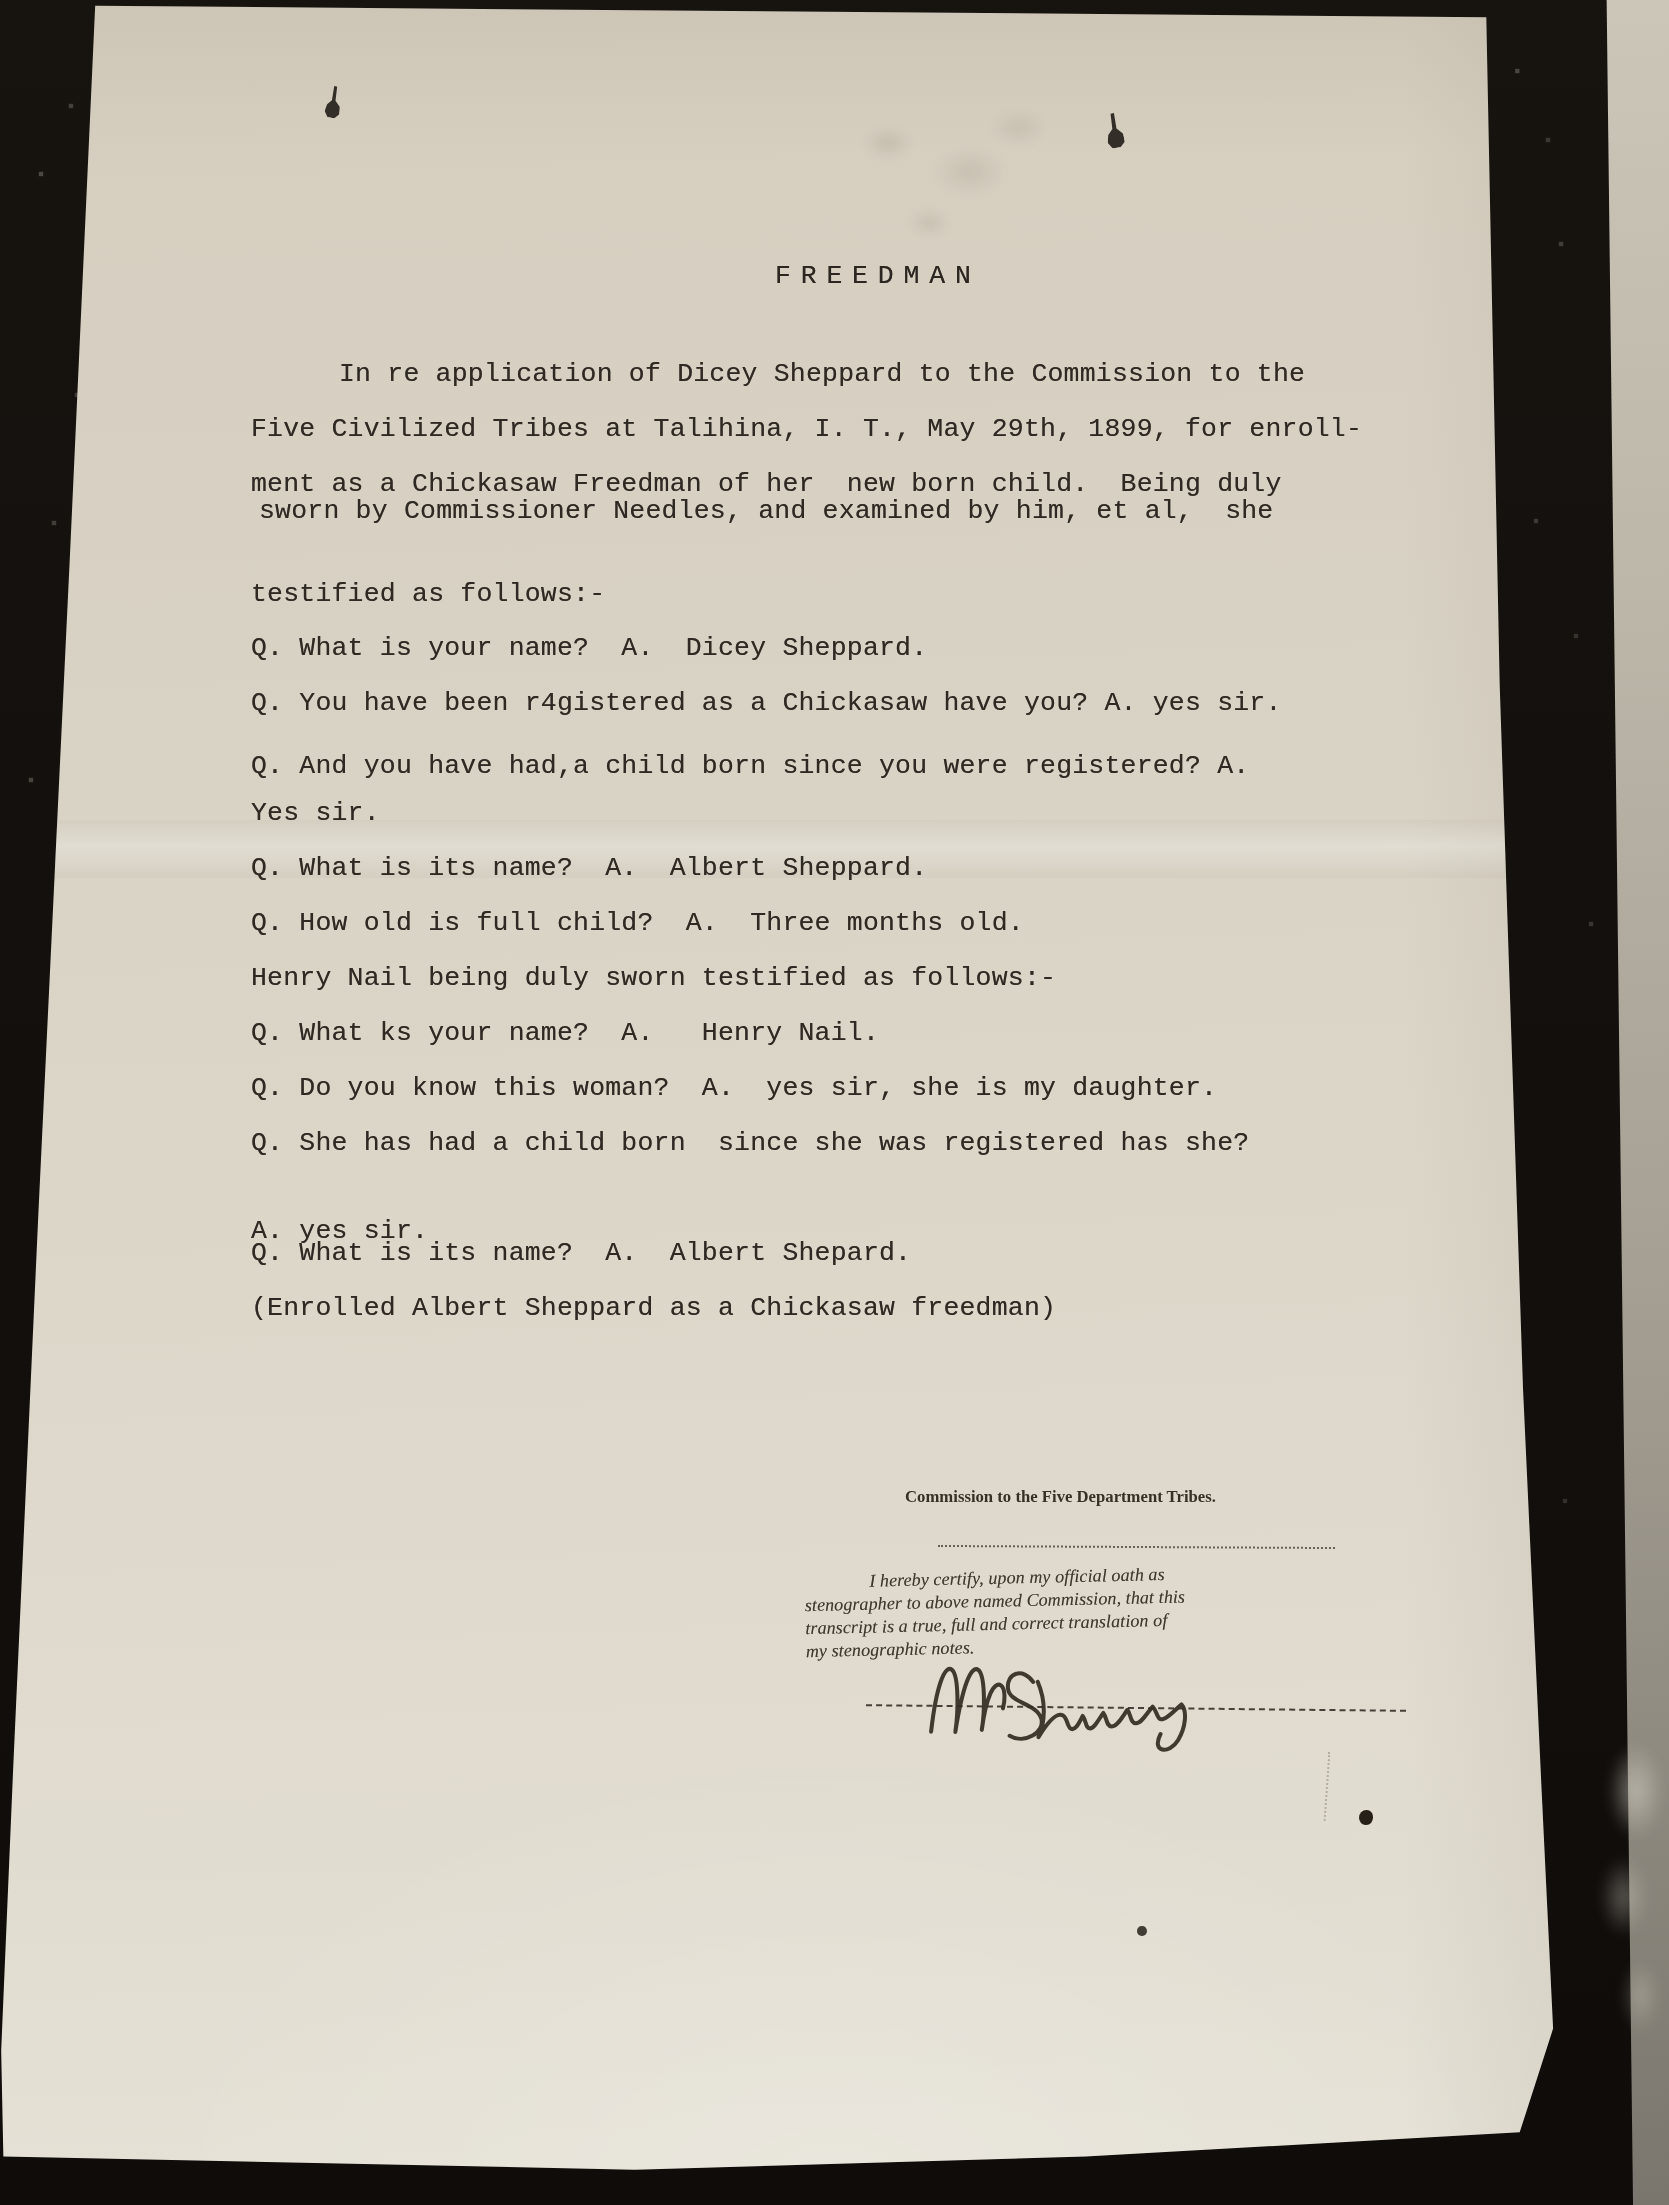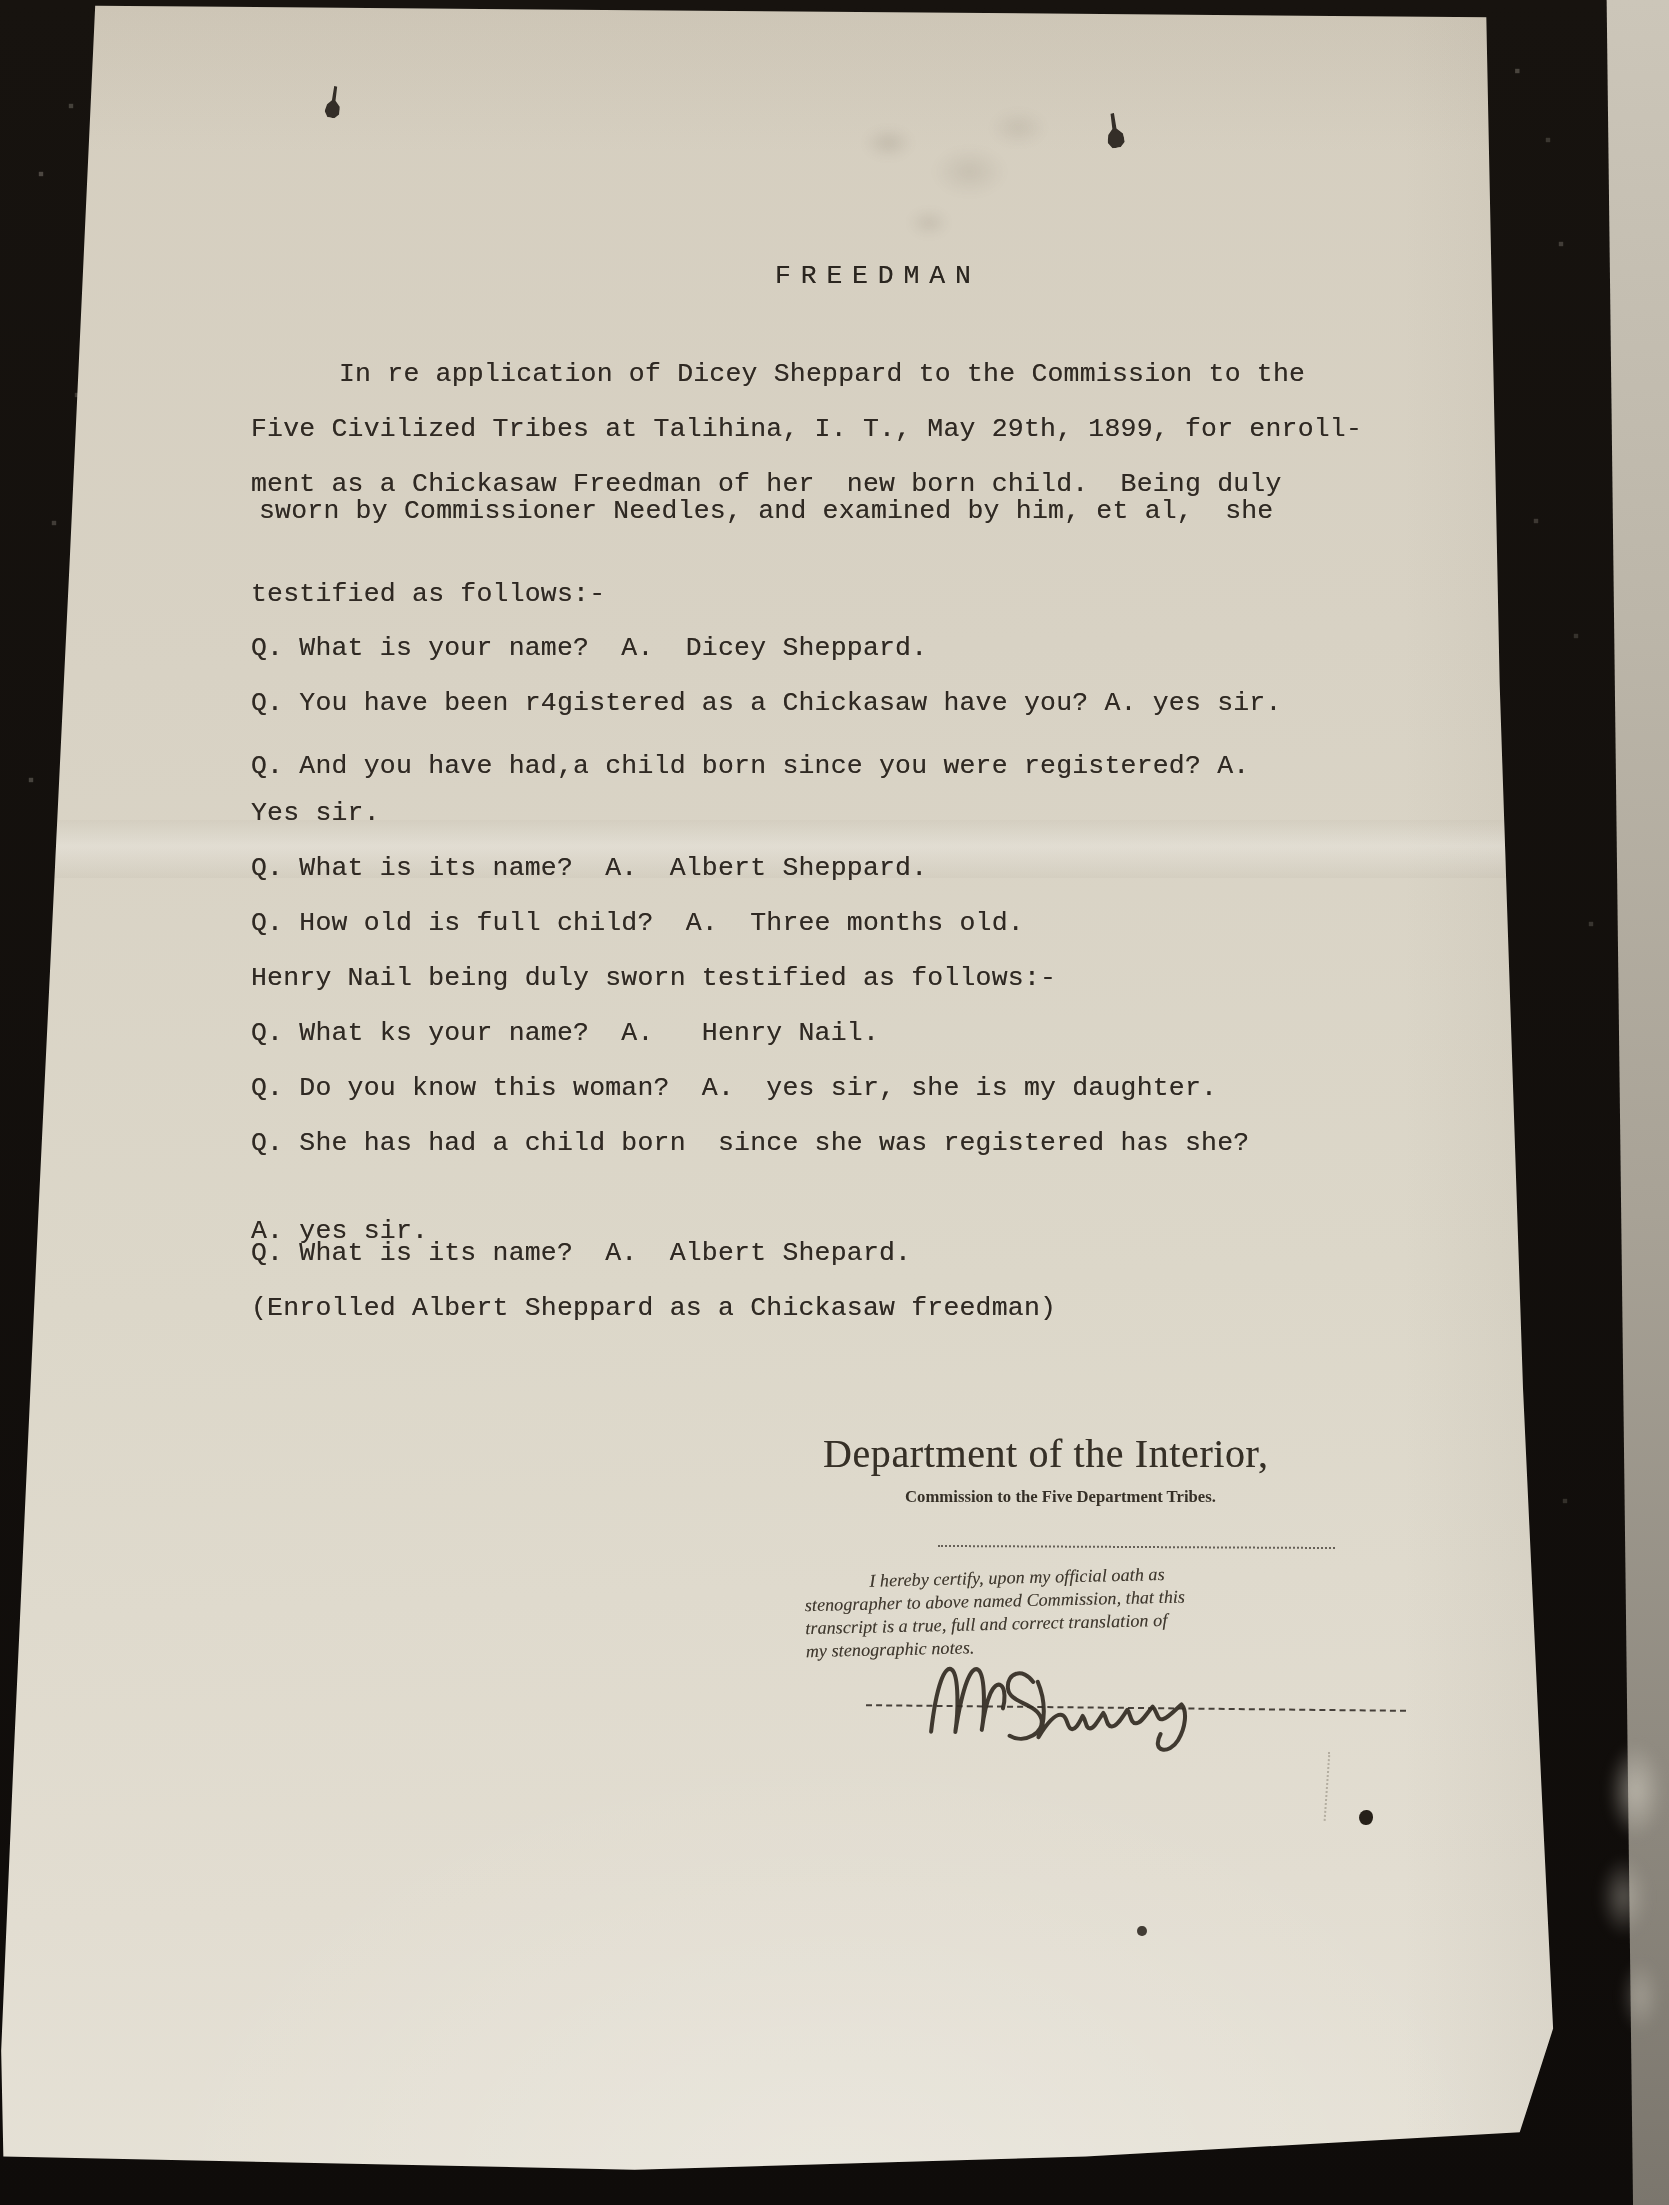--- a/index.html
+++ b/index.html
@@ -148,21 +148,20 @@
       <div class="tline" style="top: 906px; left: 251px;">Q. How old is full child?  A.  Three months old.</div>
       <div class="tline" style="top: 961px; left: 251px;">Henry Nail being duly sworn testified as follows:-</div>
       <div class="tline" style="top: 1016px; left: 251px;">Q. What ks your name?  A.   Henry Nail.</div>
       <div class="tline" style="top: 1071px; left: 251px;">Q. Do you know this woman?  A.  yes sir, she is my daughter.</div>
       <div class="tline" style="top: 1126px; left: 251px;">Q. She has had a child born  since she was registered has she?</div>
       <div class="tline" style="top: 1181px; left: 251px; margin-top: 33px;">A. yes sir.</div>
       <div class="tline" style="top: 1236px; left: 251px;">Q. What is its name?  A.  Albert Shepard.</div>
       <div class="tline" style="top: 1291px; left: 251px;">(Enrolled Albert Sheppard as a Chickasaw freedman)</div>
     </div>
 
-  <div class="dept">Department of the Interior,</div>
   <div class="commission">Commission to the Five Department Tribes.</div>
 
   <div class="dotted-rule"></div>
 
   <div class="cert">
       <div class="cline first">I hereby certify, upon my official oath as</div>
       <div class="cline">stenographer to above named Commission, that this</div>
       <div class="cline">transcript is a true, full and correct translation of</div>
       <div class="cline">my stenographic notes.</div>
     </div>

